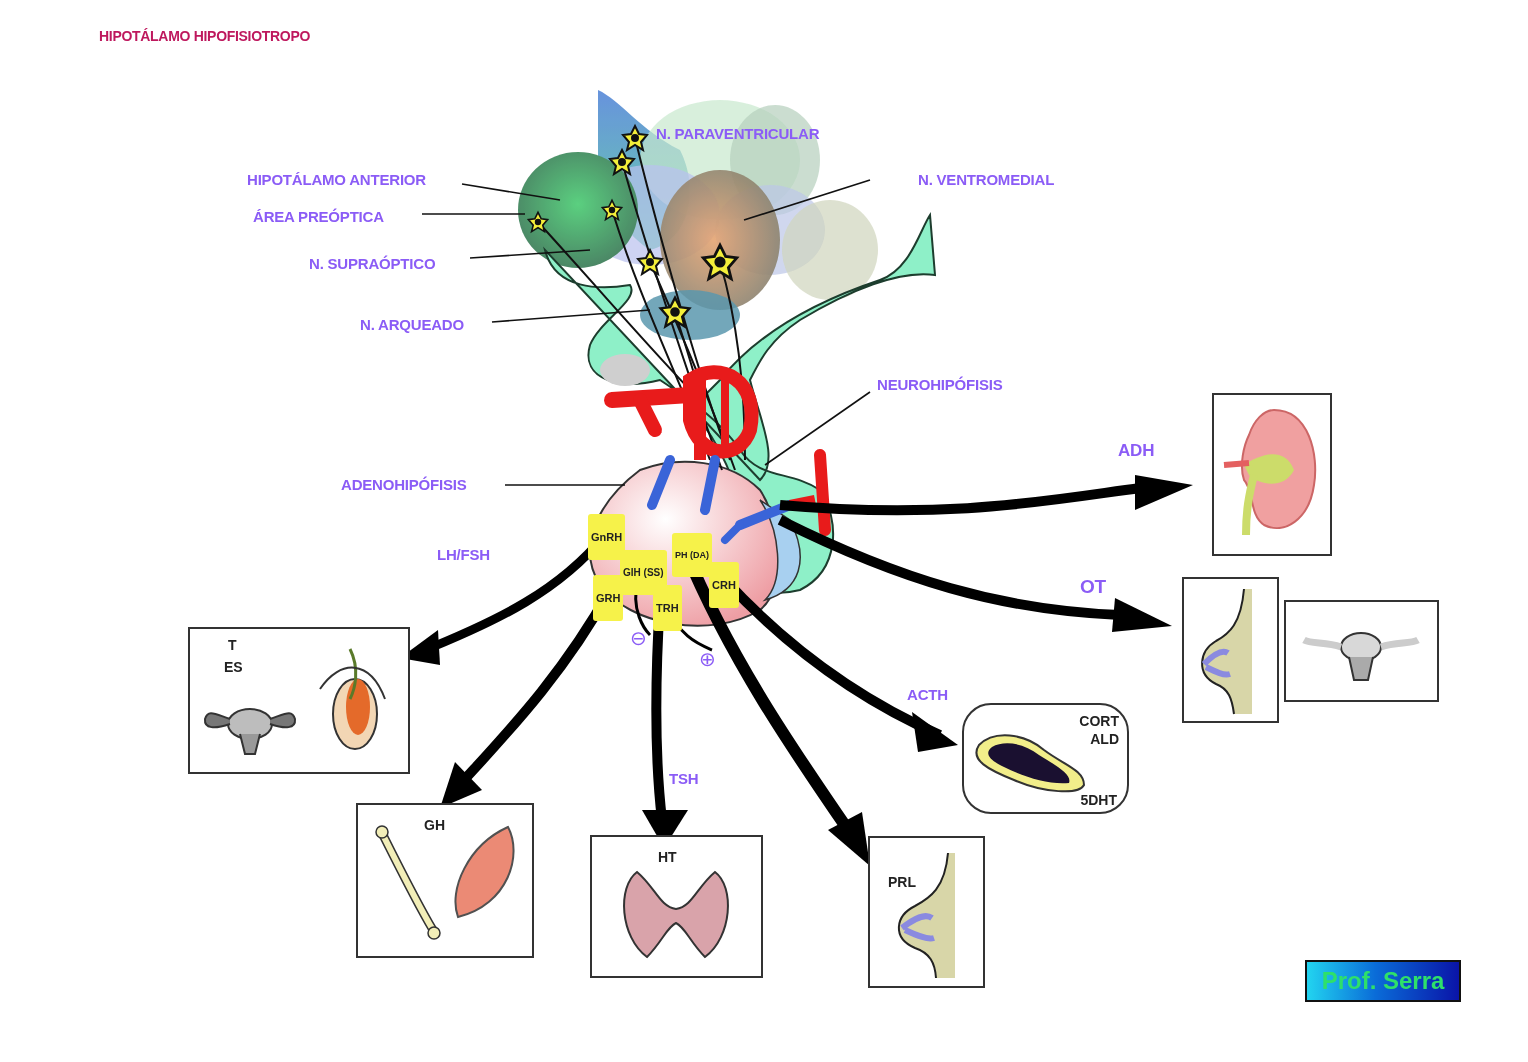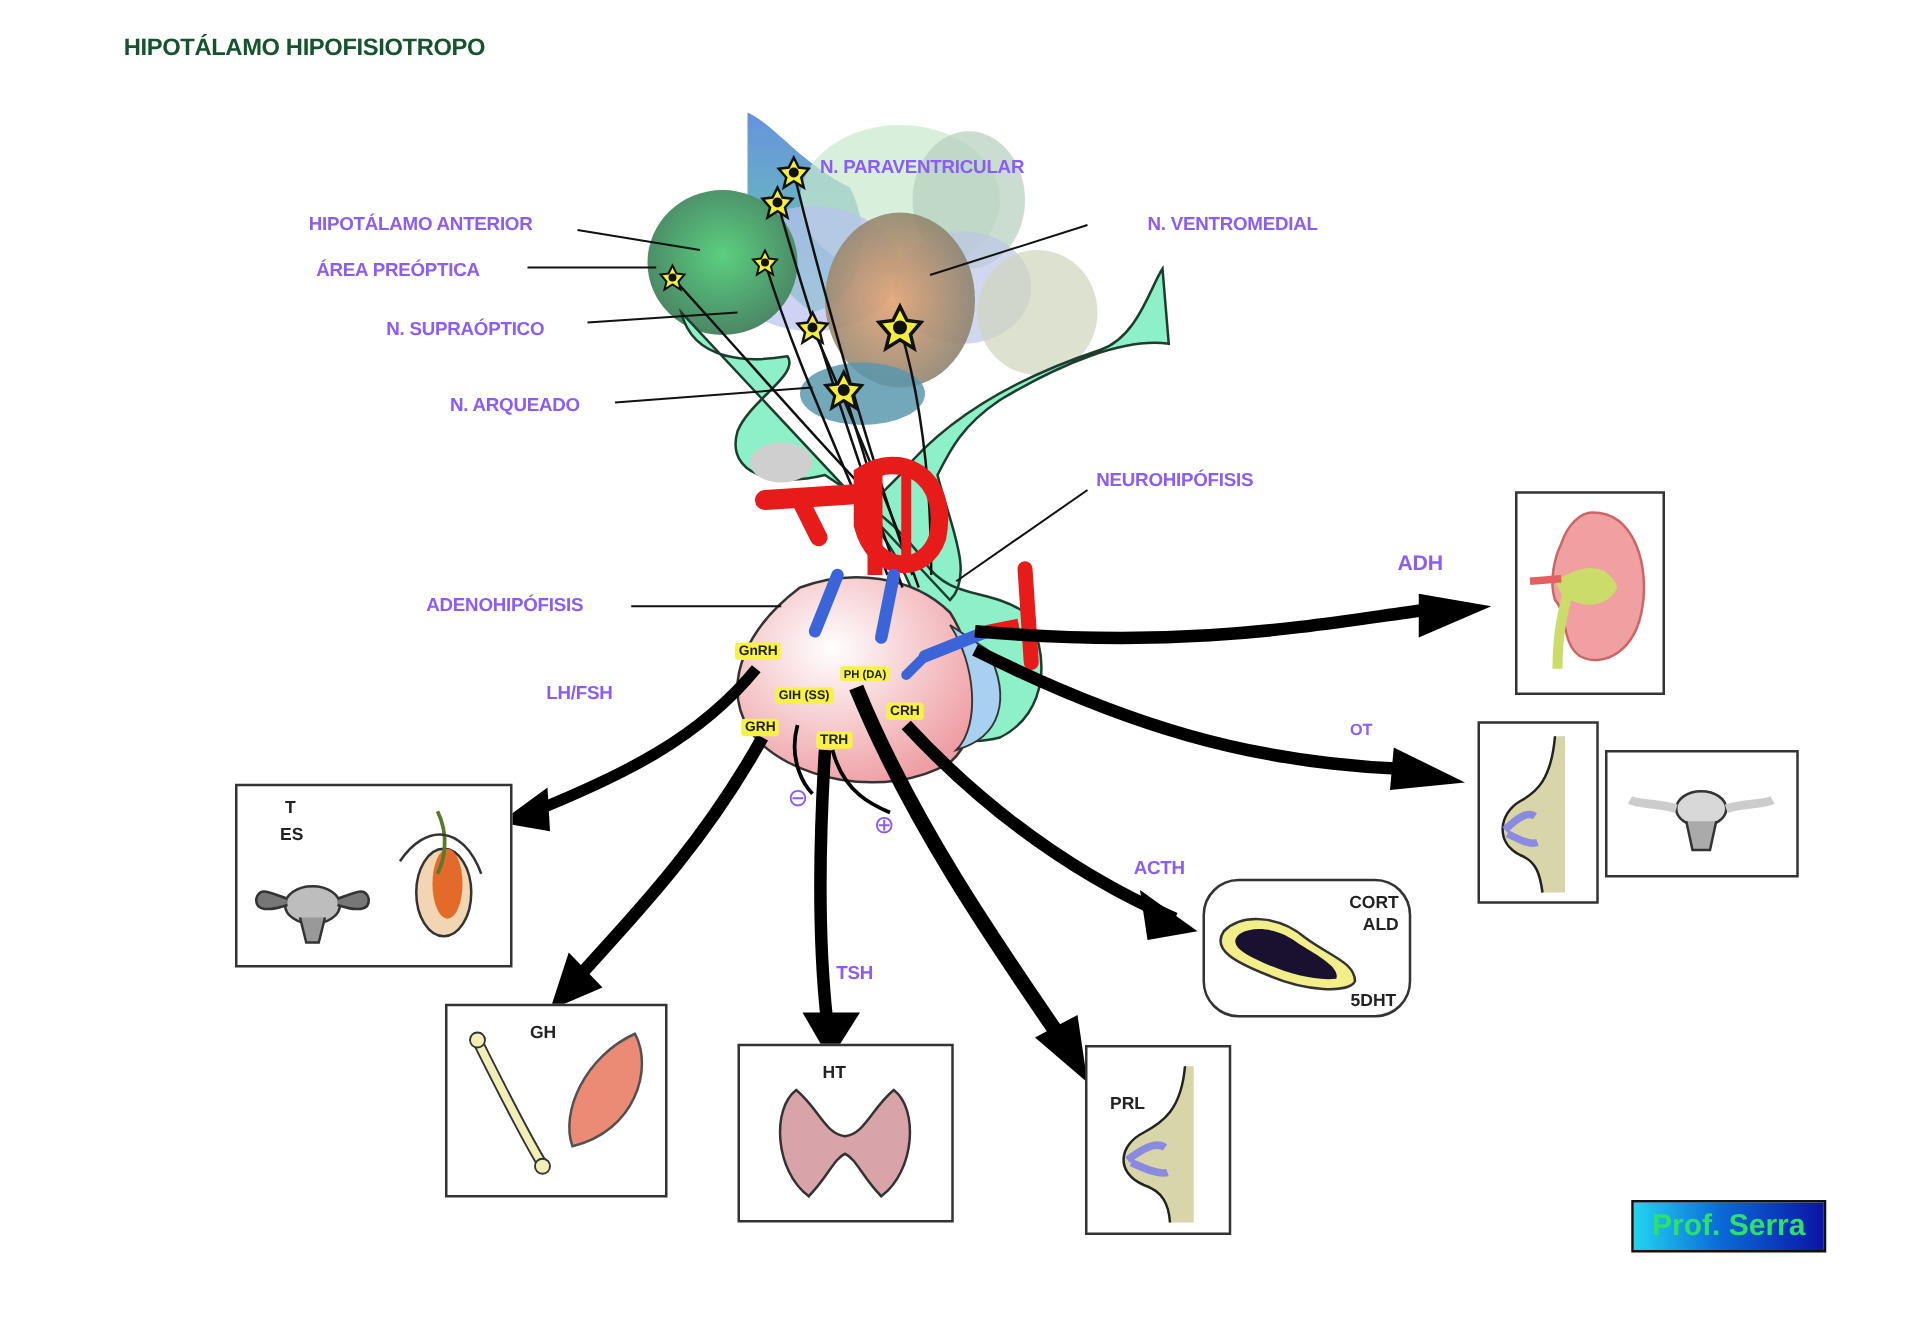--- a/index.html
+++ b/index.html
@@ -1,20 +1,20 @@
 <!DOCTYPE html>
 <html><head>
 <meta charset="utf-8">
 <style>
   html, body { margin: 0; padding: 0; background: #ffffff; }
   body { width: 1528px; height: 1062px; position: relative; overflow: hidden;
          font-family: "Liberation Sans", sans-serif; }
-  .title { position: absolute; left: 99px; top: 28px; font-size: 19px; font-weight: bold; color: #14532d; letter-spacing: -0.3px; }
+  .title { position: absolute; left: 99px; top: 28px; font-size: 14px; font-weight: bold; color: #be185d; letter-spacing: -0.3px; }
   .lbl { position: absolute; font-weight: bold; font-size: 15px; color: #8b5cf6; white-space: nowrap; letter-spacing: -0.2px; }
-  .hl { position: absolute; background: #f6f24a; font-weight: bold; font-size: 11px; color: #222; padding: 1px 3px; border-radius: 3px; white-space: nowrap; }
+  .hl { position: absolute; background: #f6f24a; font-weight: bold; font-size: 11px; color: #222; padding: 17px 3px; border-radius: 3px; white-space: nowrap; }
   .box { position: absolute; border: 2px solid #333; background: #fff; }
   .boxlbl { position: absolute; font-weight: bold; font-size: 14px; color: #222; }
   svg#diagram { position: absolute; left: 0; top: 0; }
   .badge { position: absolute; left: 1305px; top: 960px; width: 152px; height: 38px;
            border: 2px solid #111; background: linear-gradient(90deg, #22d4f0 0%, #0a6cd8 45%, #0a14a8 100%);
            display: flex; align-items: center; justify-content: center;
            font-weight: bold; font-size: 24px; color: #2ee06a; }
 </style>
 </head>
 <body>
@@ -166,21 +166,21 @@
 <div class="hl" style="left:653px;top:585px;">TRH</div>
 <div class="hl" style="left:709px;top:562px;">CRH</div>
 
 <div class="lbl" style="left:630px;top:626px;font-size:20px;font-weight:normal;">⊖</div>
 <div class="lbl" style="left:699px;top:647px;font-size:20px;font-weight:normal;">⊕</div>
 
 <div class="lbl" style="left:437px;top:546px;">LH/FSH</div>
 <div class="lbl" style="left:669px;top:770px;">TSH</div>
 <div class="lbl" style="left:891px;top:686px;margin-left:16px;">ACTH</div>
 <div class="lbl" style="left:1118px;top:441px;font-size:17px;">ADH</div>
-<div class="lbl" style="left:1080px;top:576px;font-size:13px;">OT</div>
+<div class="lbl" style="left:1080px;top:576px;font-size:19px;">OT</div>
 
 <div class="box" style="left:188px;top:627px;width:218px;height:143px;">
   <div class="boxlbl" style="left:38px;top:8px;">T</div>
   <div class="boxlbl" style="left:34px;top:30px;">ES</div>
   <svg width="218" height="143" style="position:absolute;left:0;top:0;">
     <ellipse cx="60" cy="95" rx="22" ry="15" fill="#bdbdbd" stroke="#333" stroke-width="2"></ellipse>
     <path d="M50,105 L55,125 L65,125 L70,105" fill="#999" stroke="#333" stroke-width="2"></path>
     <path d="M40,90 C25,85 18,80 15,90 C14,100 25,100 40,95" fill="#777" stroke="#333" stroke-width="2"></path>
     <path d="M80,90 C95,85 102,80 105,90 C106,100 95,100 80,95" fill="#777" stroke="#333" stroke-width="2"></path>
   </svg>

